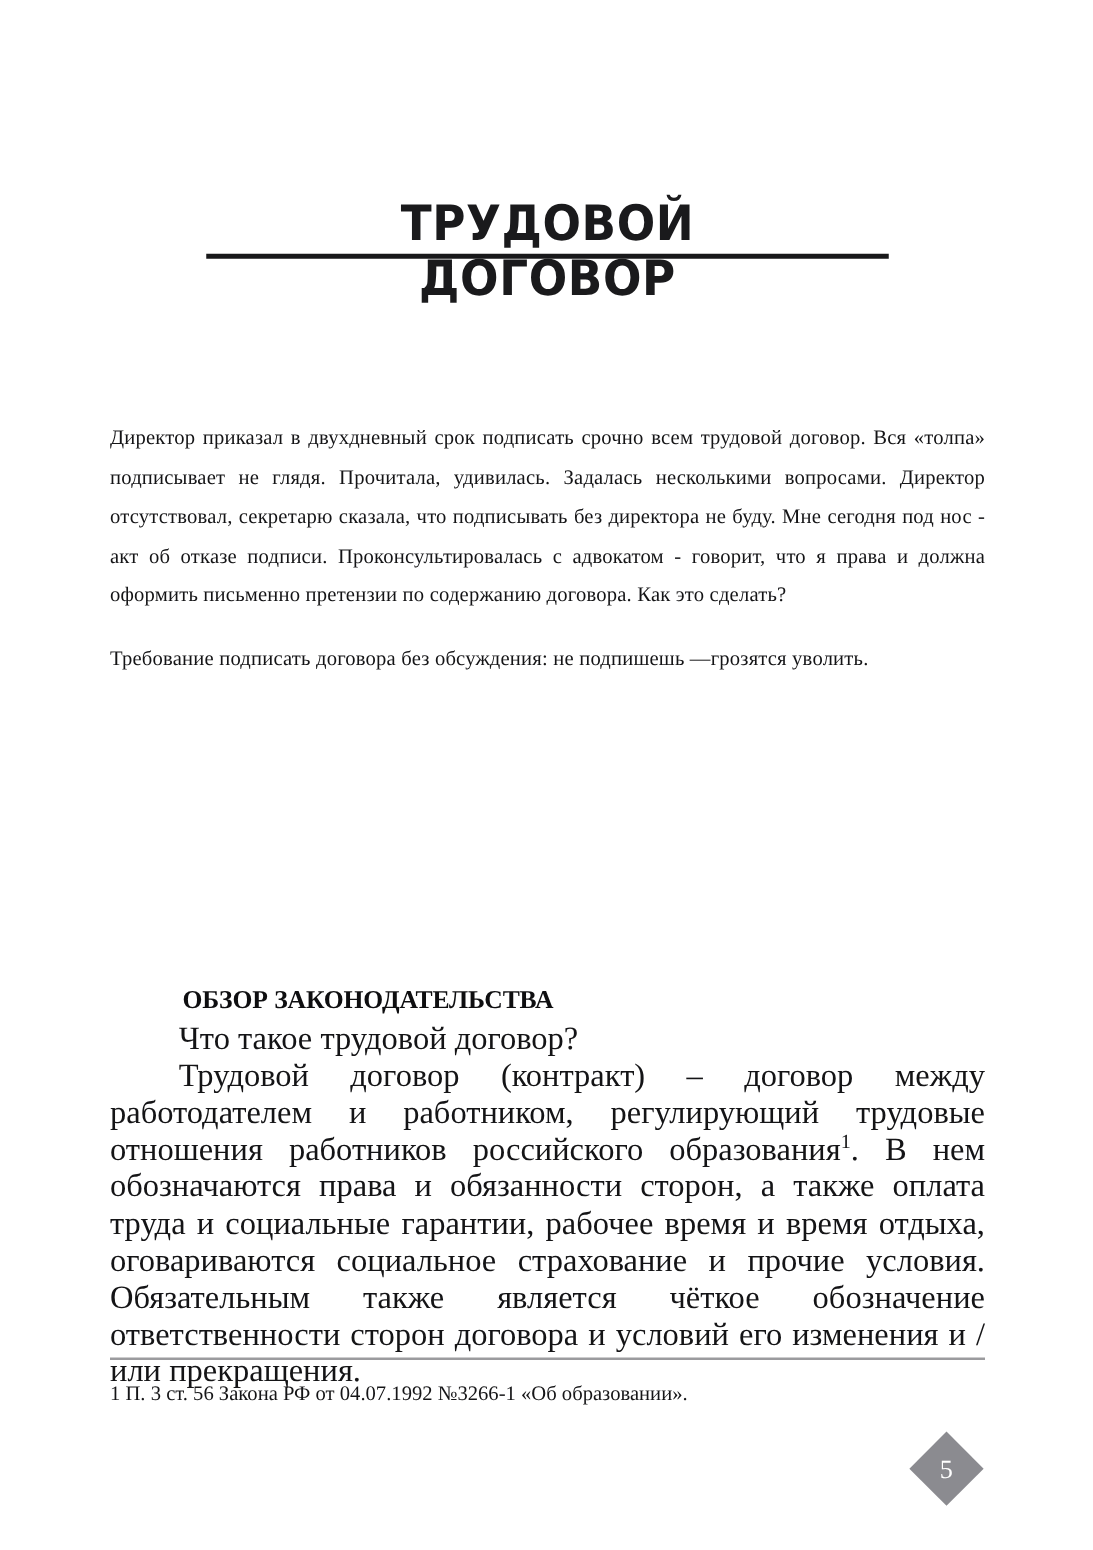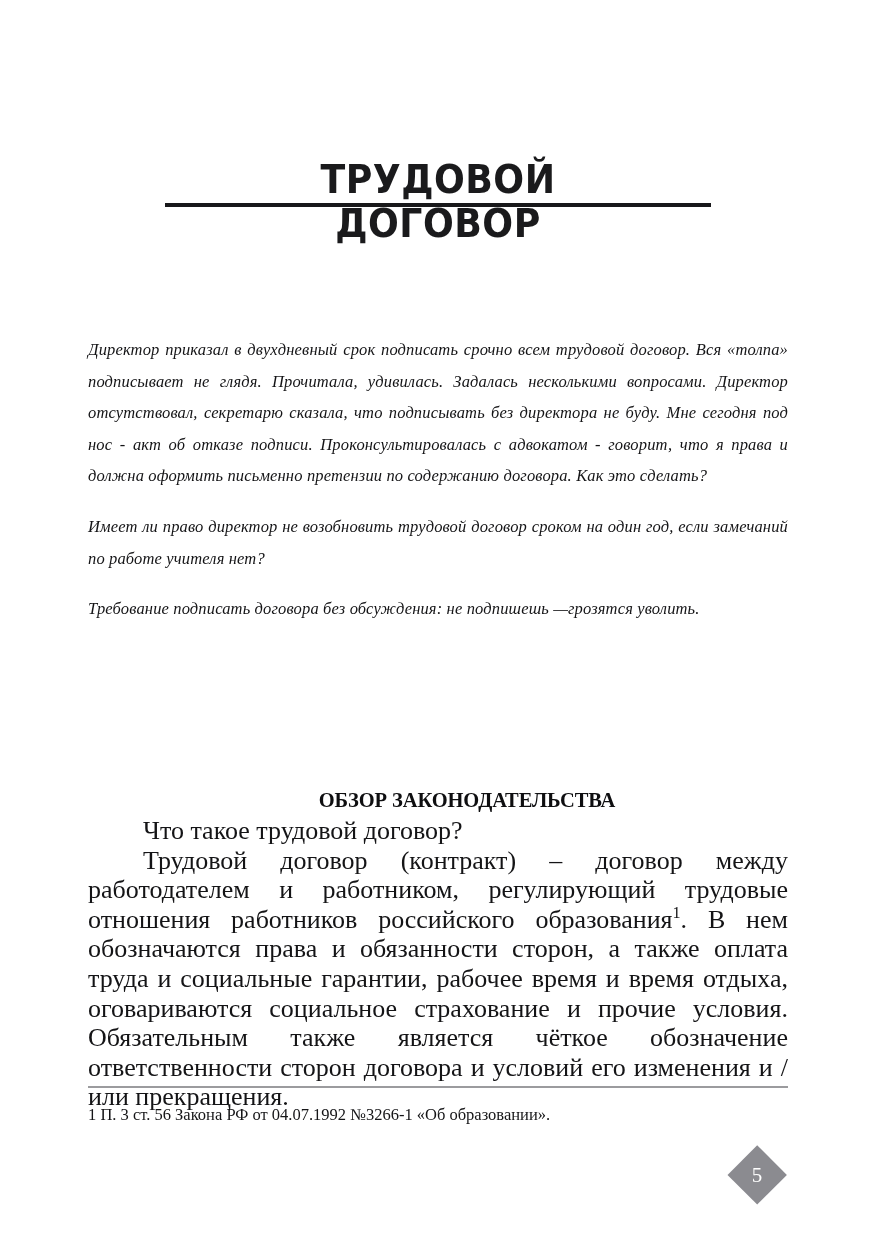--- a/index.html
+++ b/index.html
@@ -55,21 +55,20 @@
   
   .questions {
     position: absolute;
     left: 88px;
     top: 334px;
     width: 700px;
   }
 
   .q-para {
     font-family: "Liberation Serif", "DejaVu Serif", serif;
-    font-style: italic;
     font-size: 16.5px;
     line-height: 31.6px;
     text-align: justify;
     text-justify: inter-word;
     margin: 0 0 19px 0;
     color: #141416;
     letter-spacing: 0.15px;
   }
 
   .q-para:last-child {
@@ -86,21 +85,20 @@
 
   .review-heading {
     font-family: "Liberation Serif", "DejaVu Serif", serif;
     font-weight: 700;
     font-size: 20.5px;
     line-height: 28px;
     margin: 0 0 2px 0;
     padding-left: 58px;
     letter-spacing: -0.1px;
     color: #0e0e10;
-    text-align: center;
   }
 
   .review-para {
     font-family: "Liberation Serif", "DejaVu Serif", serif;
     font-size: 26px;
     line-height: 29.6px;
     text-align: justify;
     text-justify: inter-word;
     margin: 0;
     text-indent: 55px;
@@ -179,21 +177,20 @@
 <div class="page">
 
   <div class="title-block">
     <div class="title-rule"></div>
     <div class="title-line">ТРУДОВОЙ</div>
     <div class="title-line">ДОГОВОР</div>
   </div>
 
   <div class="questions">
     <p class="q-para">Директор приказал в двухдневный срок подписать срочно всем трудовой договор. Вся «толпа» подписывает не глядя. Прочитала, удивилась. Задалась несколькими вопросами. Директор отсутствовал, секретарю сказала, что подписывать без директора не буду. Мне сегодня под нос - акт об отказе подписи. Проконсультировалась с адвокатом - говорит, что я права и должна оформить письменно претензии по содержанию договора. Как это сделать?</p>
-    <p class="q-para">Имеет ли право директор не возобновить трудовой договор сроком на один год, если замечаний по работе учителя нет?</p>
     <p class="q-para">Требование подписать договора без обсуждения: не подпишешь —грозятся уволить.</p>
   </div>
 
   <div class="review">
     <h2 class="review-heading">ОБЗОР ЗАКОНОДАТЕЛЬСТВА</h2>
     <p class="review-para no-indent">Что такое трудовой договор?</p>
     <p class="review-para"><span>Трудовой договор (контракт) – договор между работодателем и работником, регулирующий трудовые отношения работников российского образования</span><sup class="fn-ref">1</sup><span>. В нем обозначаются права и обязанности сторон, а также оплата труда и социальные гарантии, рабочее время и время отдыха, оговариваются социальное страхование и прочие условия. Обязательным также является чёткое обозначение ответственности сторон договора и условий его изменения и /или прекращения.</span></p>
   </div>
 
   <div class="footnote-rule"></div>

